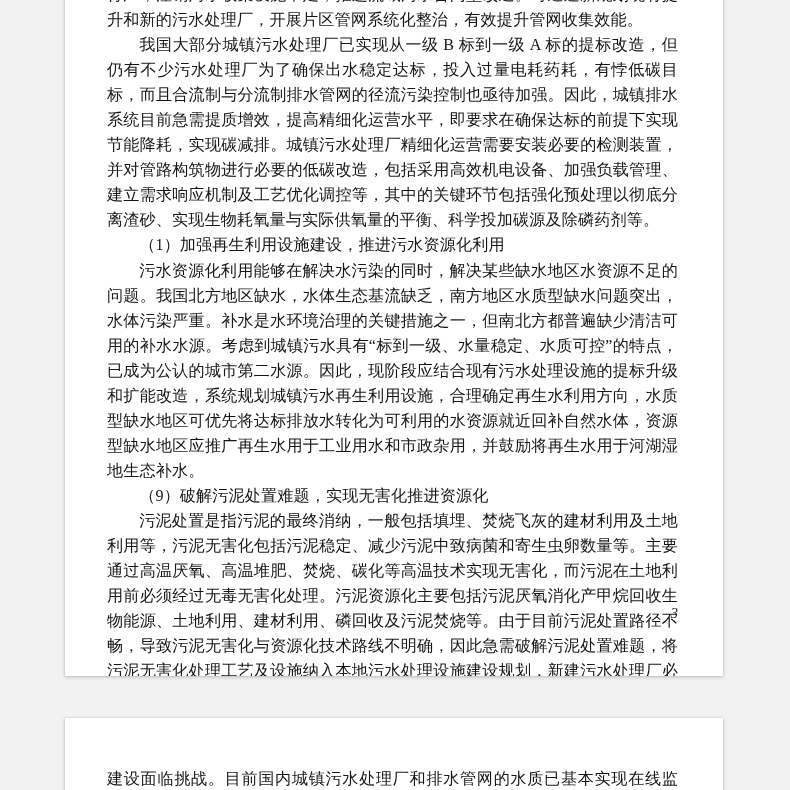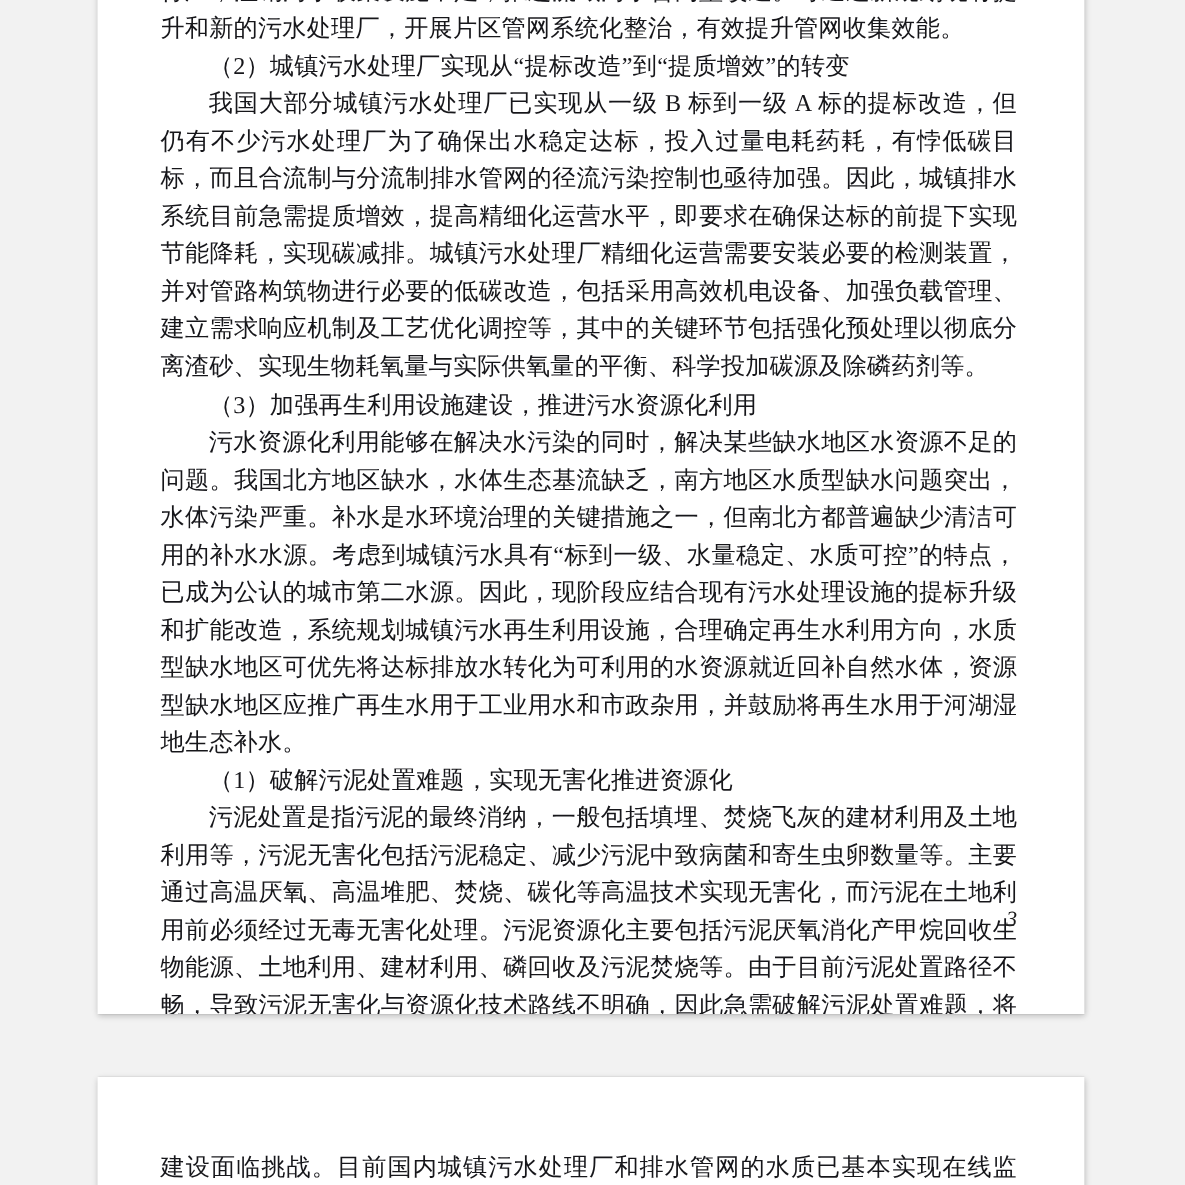--- a/index.html
+++ b/index.html
@@ -92,25 +92,24 @@
   #page-two .para { }
 </style>
 </head>
 <body>
 
 <div id="viewer">
 
   <div class="page" id="page-one">
     <div class="page-body">
       <p class="para clipped-top">行厂，注销污水收集设施不足，推进流域污水合同型改造。可通过新规划现有提升和新的污水处理厂，开展片区管网系统化整治，有效提升管网收集效能。</p>
-      <p class="para heading">（2）城镇污水处理厂实现从“提标改造”到“提质增效”的转变</p>
       <p class="para indent">我国大部分城镇污水处理厂已实现从一级 B 标到一级 A 标的提标改造，但仍有不少污水处理厂为了确保出水稳定达标，投入过量电耗药耗，有悖低碳目标，而且合流制与分流制排水管网的径流污染控制也亟待加强。因此，城镇排水系统目前急需提质增效，提高精细化运营水平，即要求在确保达标的前提下实现节能降耗，实现碳减排。城镇污水处理厂精细化运营需要安装必要的检测装置，并对管路构筑物进行必要的低碳改造，包括采用高效机电设备、加强负载管理、建立需求响应机制及工艺优化调控等，其中的关键环节包括强化预处理以彻底分离渣砂、实现生物耗氧量与实际供氧量的平衡、科学投加碳源及除磷药剂等。</p>
-      <p class="para heading">（3）加强再生利用设施建设，推进污水资源化利用</p>
+      <p class="para heading">（1）加强再生利用设施建设，推进污水资源化利用</p>
       <p class="para indent">污水资源化利用能够在解决水污染的同时，解决某些缺水地区水资源不足的问题。我国北方地区缺水，水体生态基流缺乏，南方地区水质型缺水问题突出，水体污染严重。补水是水环境治理的关键措施之一，但南北方都普遍缺少清洁可用的补水水源。考虑到城镇污水具有“标到一级、水量稳定、水质可控”的特点，已成为公认的城市第二水源。因此，现阶段应结合现有污水处理设施的提标升级和扩能改造，系统规划城镇污水再生利用设施，合理确定再生水利用方向，水质型缺水地区可优先将达标排放水转化为可利用的水资源就近回补自然水体，资源型缺水地区应推广再生水用于工业用水和市政杂用，并鼓励将再生水用于河湖湿地生态补水。</p>
-      <p class="para heading">（1）破解污泥处置难题，实现无害化推进资源化</p>
+      <p class="para heading">（9）破解污泥处置难题，实现无害化推进资源化</p>
       <p class="para indent">污泥处置是指污泥的最终消纳，一般包括填埋、焚烧飞灰的建材利用及土地利用等，污泥无害化包括污泥稳定、减少污泥中致病菌和寄生虫卵数量等。主要通过高温厌氧、高温堆肥、焚烧、碳化等高温技术实现无害化，而污泥在土地利用前必须经过无毒无害化处理。污泥资源化主要包括污泥厌氧消化产甲烷回收生物能源、土地利用、建材利用、磷回收及污泥焚烧等。由于目前污泥处置路径不畅，导致污泥无害化与资源化技术路线不明确，因此急需破解污泥处置难题，将污泥无害化处理工艺及设施纳入本地污水处理设施建设规划，新建污水处理厂必须有明确的污泥处置途径，以实现污泥无害化和资源化。</p>
 
     </div>
     <div class="folio">3</div>
   </div>
 
   <div class="page" id="page-two">
     <div class="page-body">
       <p class="para">建设面临挑战。目前国内城镇污水处理厂和排水管网的水质已基本实现在线监测，而国外</p>
     </div>

